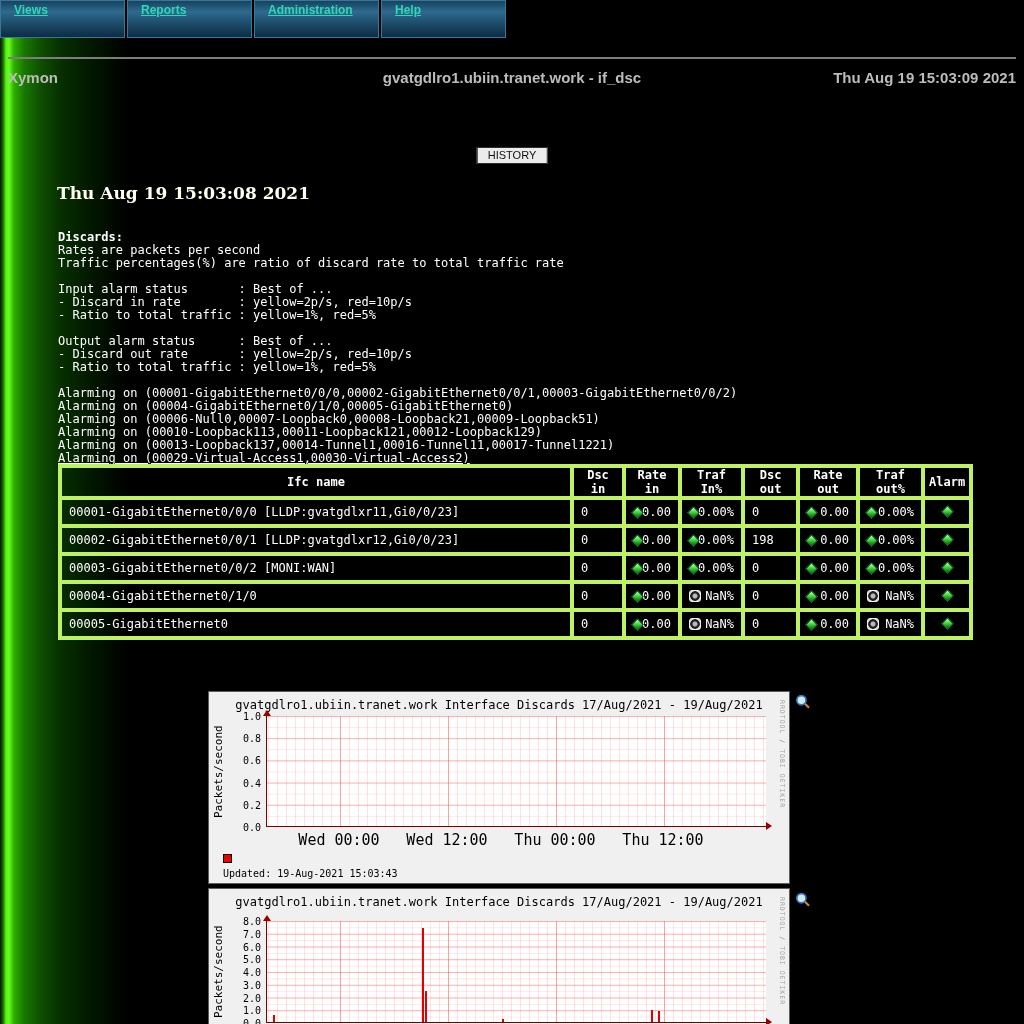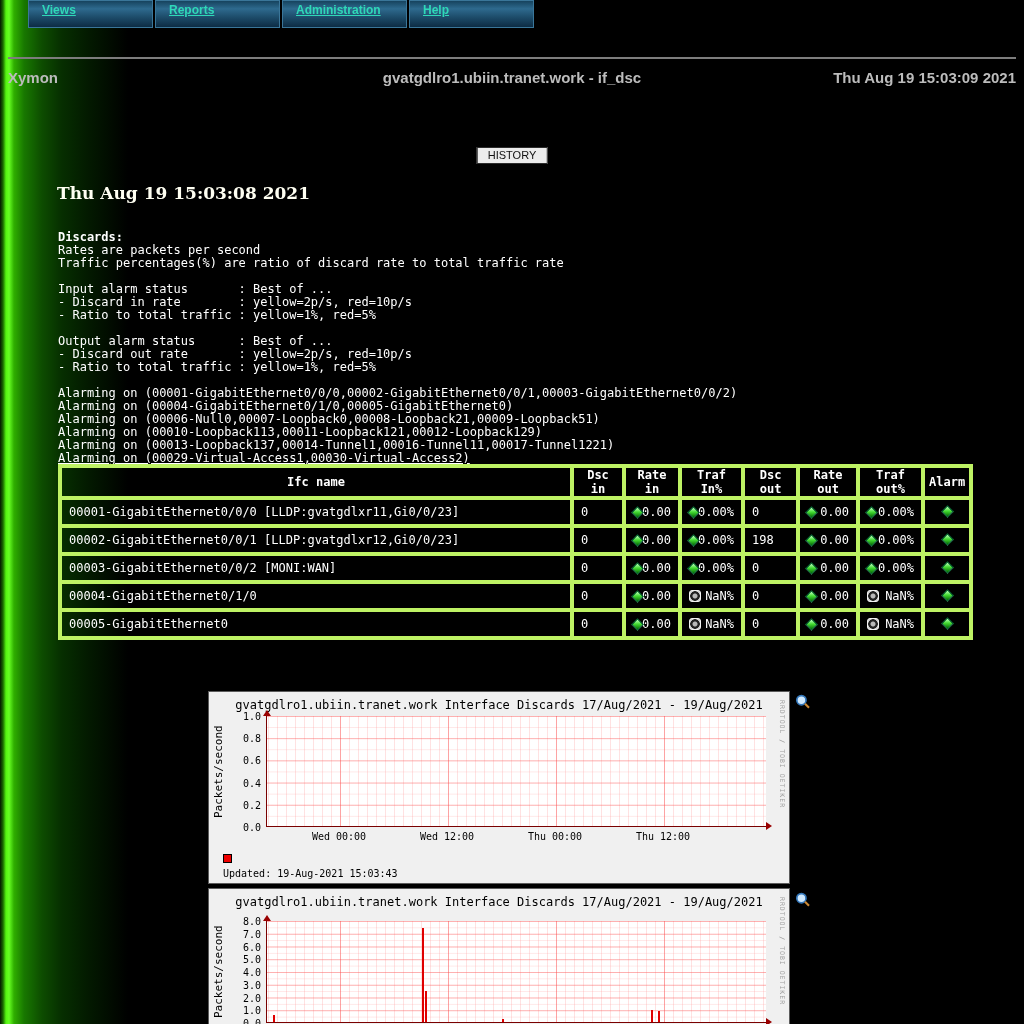--- a/index.html
+++ b/index.html
@@ -5,22 +5,22 @@
   * { margin:0; padding:0; box-sizing:border-box; }
   html,body { width:1024px; height:1024px; background:#000; overflow:hidden; position:relative;
               font-family:"DejaVu Sans Mono", monospace; }
 
   
   .green-glow { position:absolute; left:0; top:0; width:130px; height:1024px; z-index:0;
     background:linear-gradient(90deg,#041800 0px,#1a6a00 3px,#55f511 6px,#66ff22 9px,#2fae00 14px,
       #187800 24px,#0d4c00 42px,#062e00 62px,#031a00 88px,rgba(0,10,0,0) 128px); }
 
   
-  .navbar { position:absolute; left:0; top:0; width:506px; height:28px; display:flex; gap:2px;
-            background:#000; z-index:5;margin-left:28px; }
+  .navbar { position:absolute; left:0; top:0; width:506px; height:38px; display:flex; gap:2px;
+            background:#000; z-index:5; }
   .nav-cell { flex:1; background:linear-gradient(180deg,#16435e 0%,#2e6a8e 30%,#1d4c6a 62%,#0d2c44 100%);
               border:1px solid #3a7699; padding-left:13px; line-height:19px;
               font-family:"Liberation Sans", sans-serif; font-size:12px; font-weight:bold; }
   .nav-cell a { color:#2fd8b8; text-decoration:underline; }
 
   
   .hdr { position:absolute; top:27px; left:0; width:1024px; height:22px; z-index:2;
          font-family:"Liberation Sans", sans-serif; font-weight:bold; font-size:15px; color:#bcbcbc;margin-top:40px; }
   .hdr .app { position:absolute; left:8px; top:2px; }
   .hdr .ttl { position:absolute; left:0; right:0; top:2px; text-align:center; }
@@ -73,21 +73,21 @@
     background-image:
       linear-gradient(to right, rgba(250,70,70,.40) 1px, transparent 1px),
       linear-gradient(to bottom, rgba(250,70,70,.35) 1px, transparent 1px),
       linear-gradient(to right, rgba(255,150,150,.28) 1px, transparent 1px),
       linear-gradient(to bottom, rgba(255,160,160,.25) 1px, transparent 1px); }
   .plot .arrow-up { position:absolute; left:-4px; top:-6px; width:0; height:0;
       border-left:4px solid transparent; border-right:4px solid transparent; border-bottom:6px solid #990000; }
   .plot .arrow-right { position:absolute; right:-6px; bottom:-4px; width:0; height:0;
       border-top:4px solid transparent; border-bottom:4px solid transparent; border-left:6px solid #990000; }
   .ytick { position:absolute; width:32px; text-align:right; font-size:10px; color:#000; }
-  .xtick { position:absolute; transform:translateX(-50%); font-size:10px; color:#000; white-space:pre; }
+  .xtick { position:absolute; transform:translateX(-50%); font-size:15px; color:#000; white-space:pre; }
   .legend-row { position:absolute; left:14px; height:13px; font-size:10.5px; color:#000; white-space:pre; }
   .legend-row .sw { display:inline-block; width:9px; height:9px; border:1px solid #000;
                     vertical-align:-1px; margin-right:6px; }
   .updated { position:absolute; left:14px; font-size:10px; color:#000; white-space:pre; }
   .spike { position:absolute; bottom:0; width:2px; background:#e00000; }
 
   .magnifier { position:absolute; width:16px; height:16px; z-index:3; cursor:pointer; }
 </style>
 </head>
 <body>

